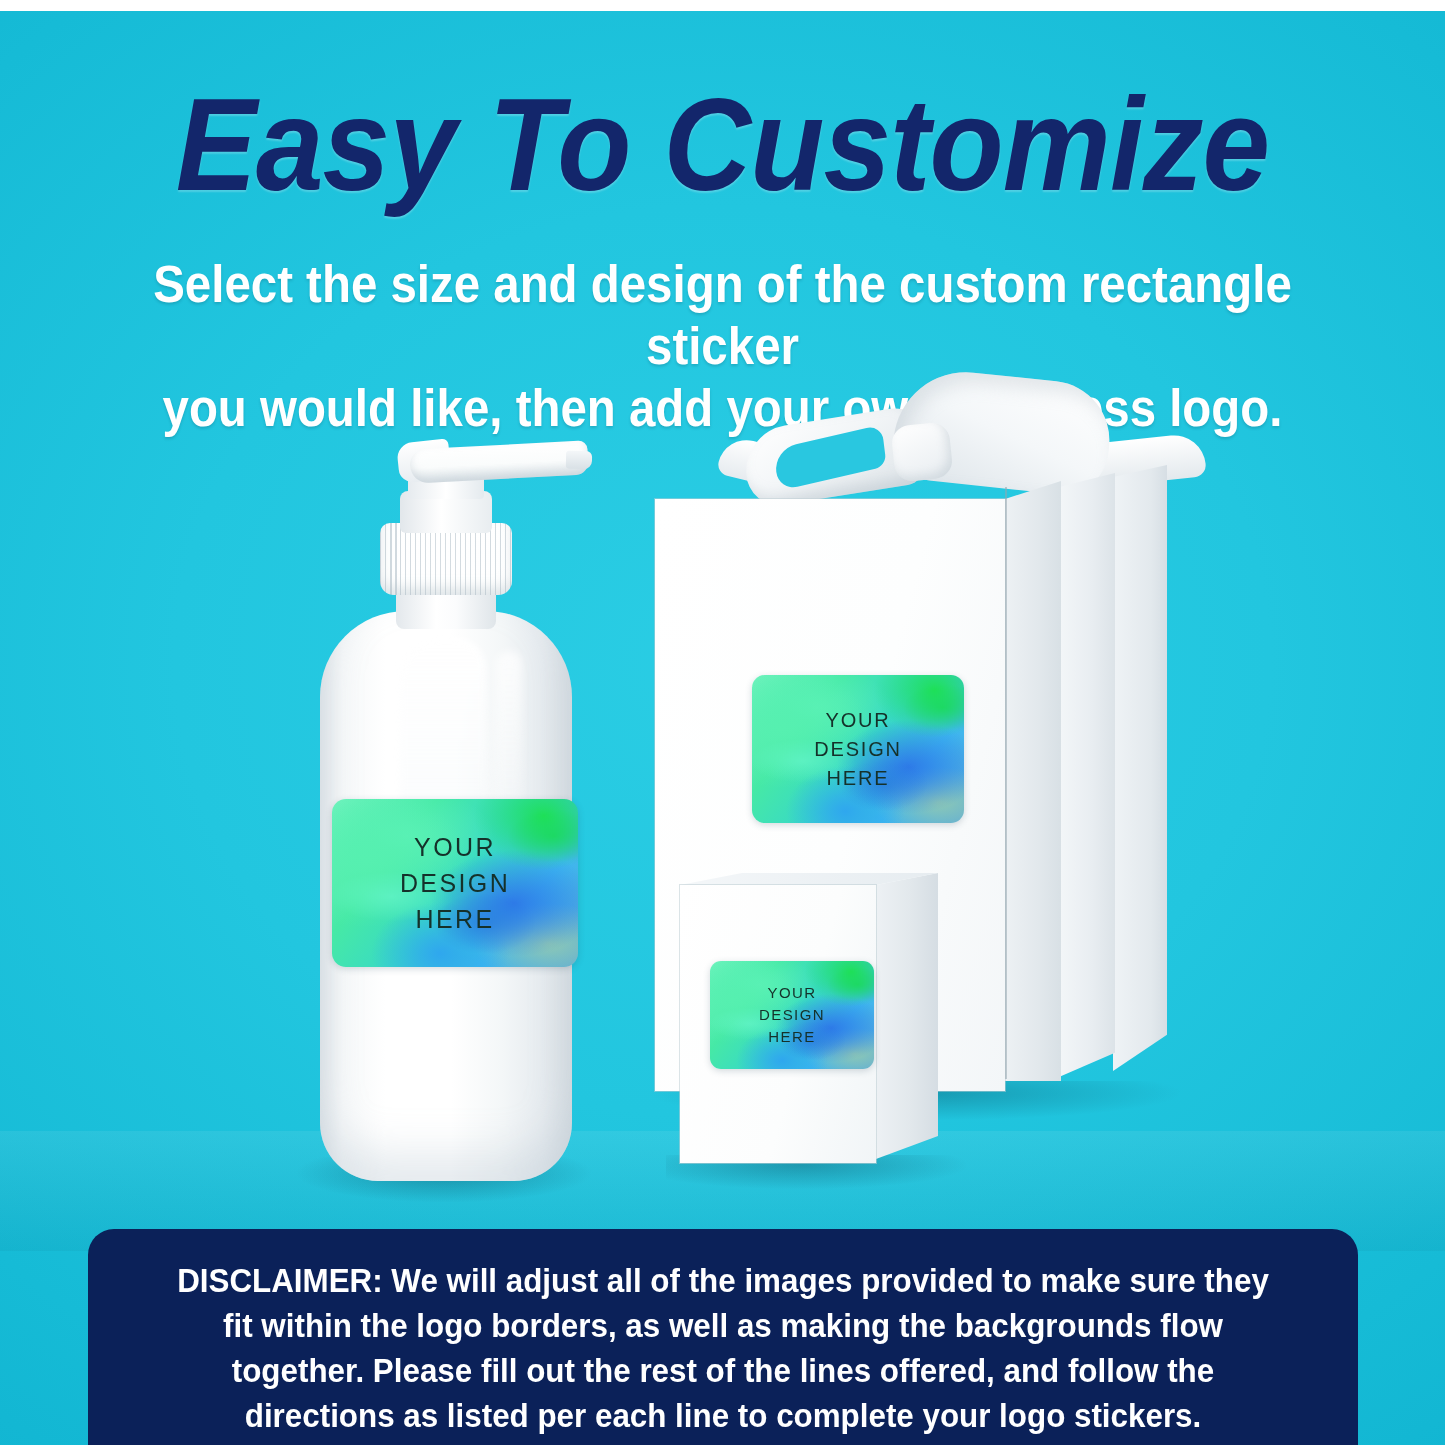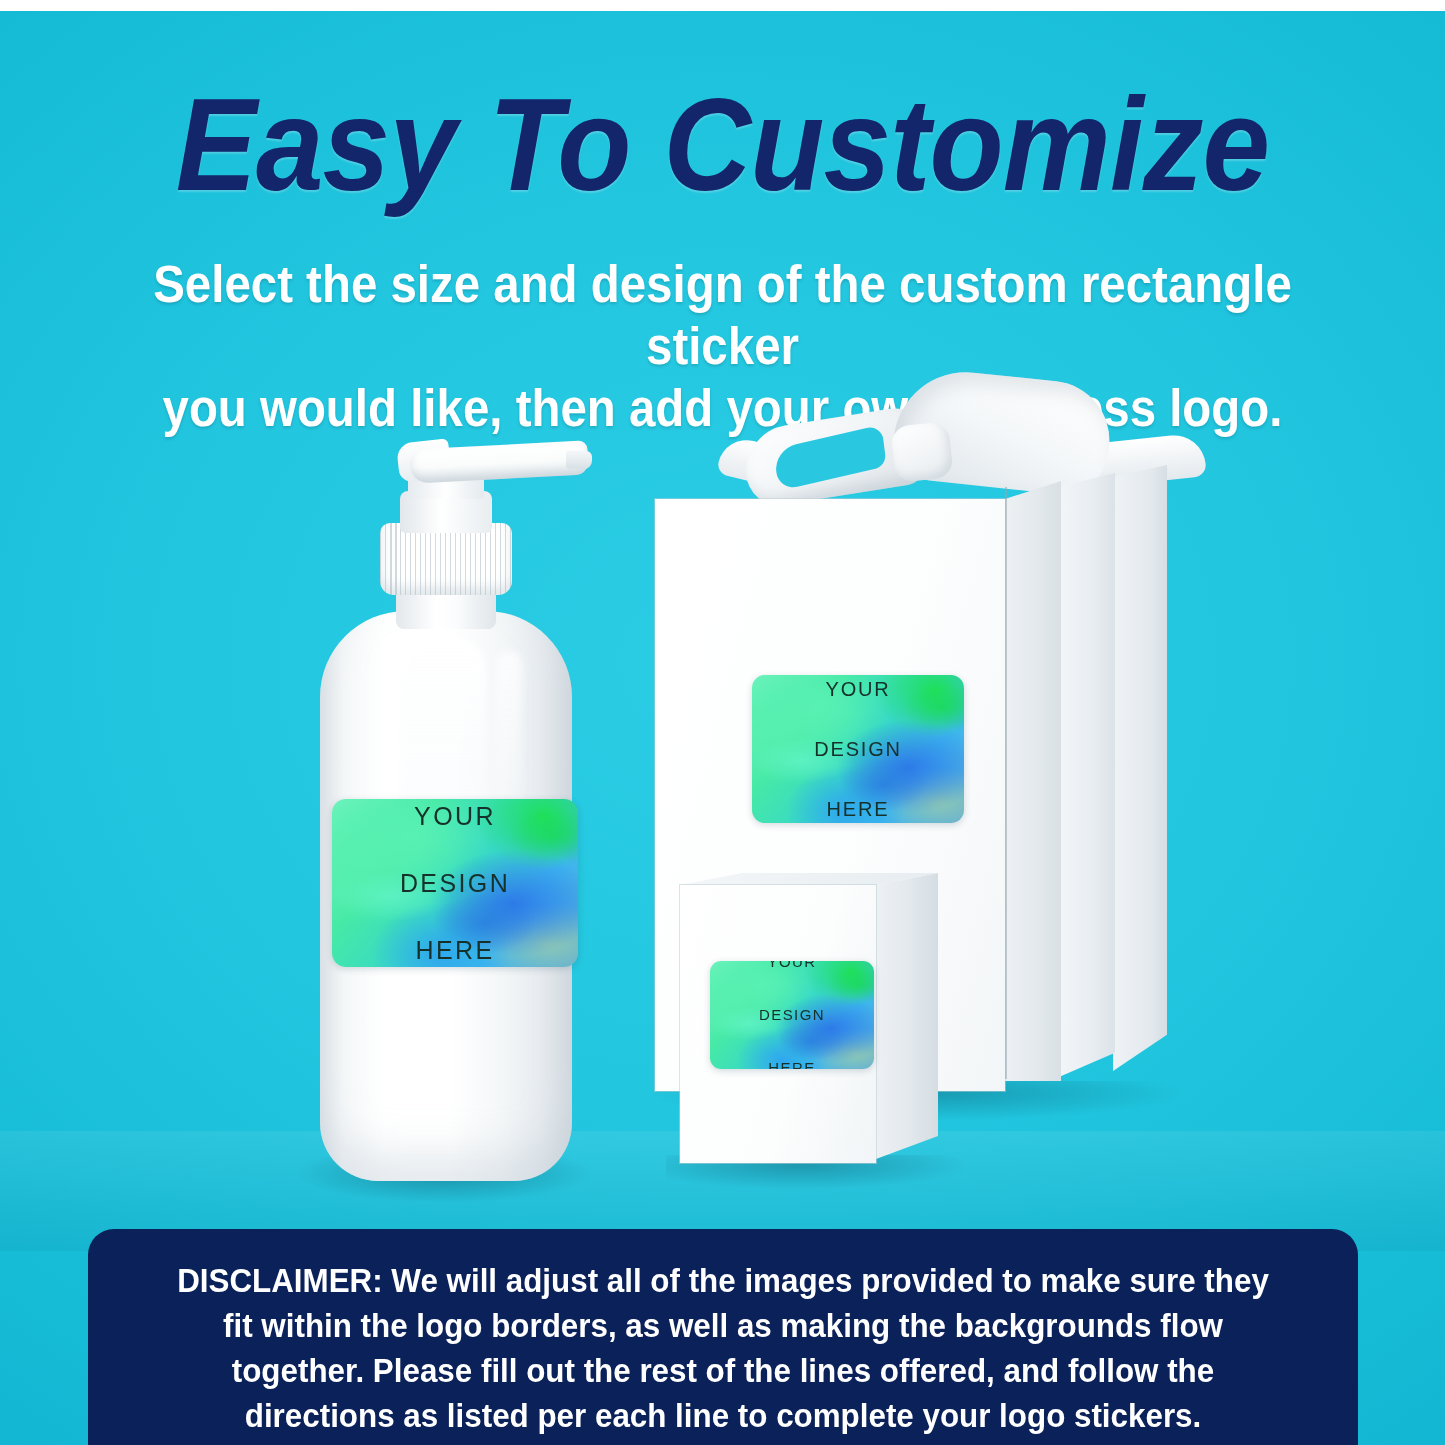--- a/index.html
+++ b/index.html
@@ -231,21 +231,20 @@
   }
   .sticker .txt{
     position:absolute;inset:0;
     display:flex;flex-direction:column;align-items:center;justify-content:center;
     color:#15312A;
     font-family:"Liberation Sans", sans-serif;
     font-weight:400;
     line-height:1.45;
     letter-spacing:2px;
     text-align:center;
-    gap:31px;
   }
   
   #sticker-bottle{left:332px;top:788px;width:246px;height:168px;}
   #sticker-bottle .txt{font-size:25px;letter-spacing:2.4px;}
   #sticker-giftbox{left:752px;top:664px;width:212px;height:148px;border-radius:13px;}
   #sticker-giftbox .txt{font-size:20px;letter-spacing:1.8px;}
   #sticker-smallbox{left:710px;top:950px;width:164px;height:108px;border-radius:11px;}
   #sticker-smallbox .txt{font-size:15px;letter-spacing:1.4px;}
 
   

